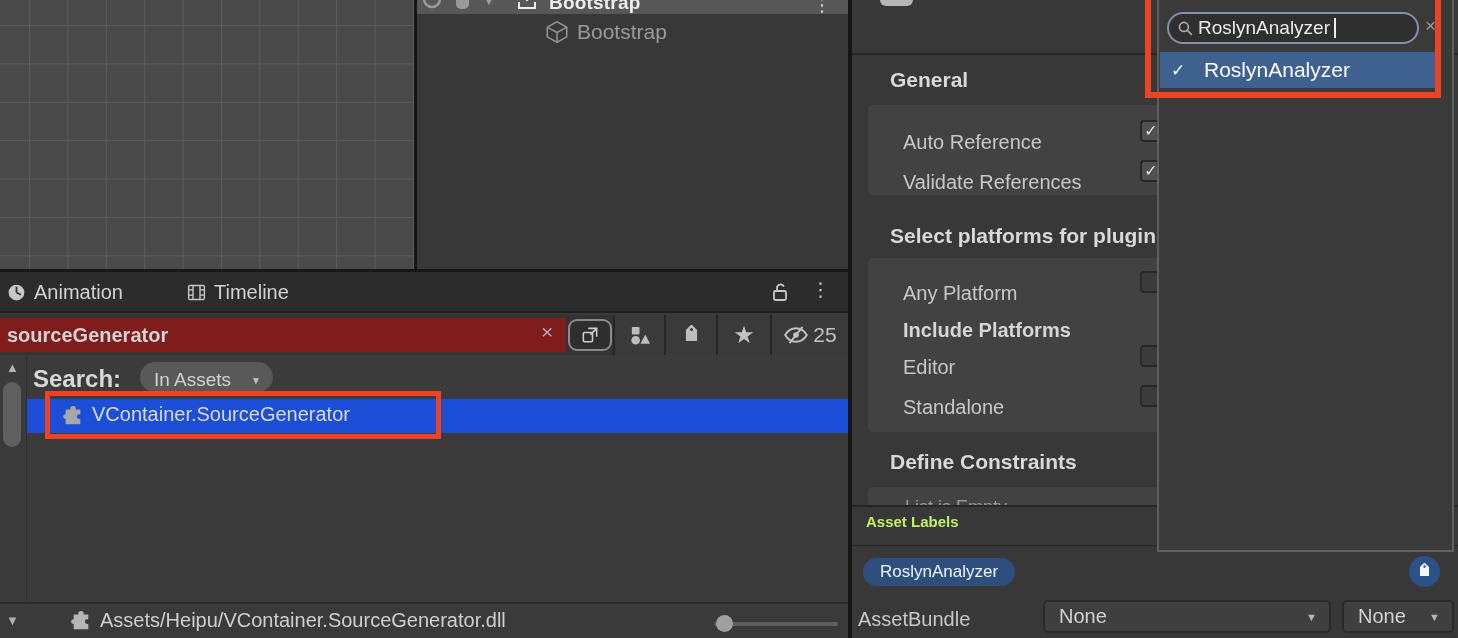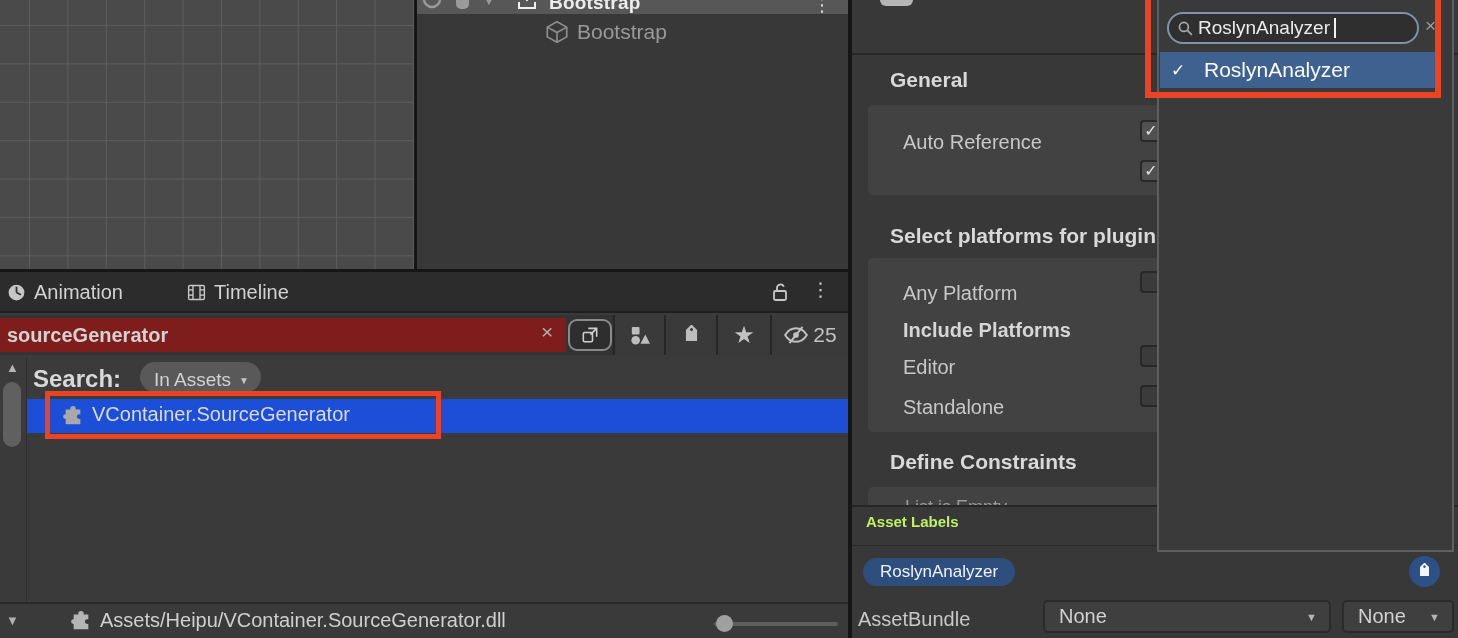--- a/index.html
+++ b/index.html
@@ -42,21 +42,21 @@
   .tbtn { position:absolute; top:0; height:40px; background:#3a3a3a; border-left:2px solid #262626;
     display:flex; align-items:center; justify-content:center; }
   #btn-type { left:613px; width:51px; }
   #btn-label { left:664px; width:52px; }
   #btn-fav { left:716px; width:54px; font-size:24px; color:#c2c2c2; }
   #btn-hidden { left:770px; width:78px; gap:4px; font-size:21px; color:#c2c2c2; }
 
   #scope-row { position:absolute; left:0; top:85px; width:100%; height:42px; background:#3b3b3b; }
   #scope-lbl { position:absolute; left:33px; top:8px; font-size:24px; font-weight:bold; color:#d8d8d8; }
   #scope-pill { position:absolute; left:140px; top:5px; height:30px; padding:6px 12px 0 14px; background:#595959; border-radius:15px;
-    display:flex; align-items:center; gap:8px; font-size:19px; color:#d2d2d2; }
+    display:flex; align-items:center; gap:20px; font-size:19px; color:#d2d2d2; }
   #scope-pill .tri { font-size:10px; color:#c4c4c4; }
 
   #result-row { position:absolute; left:27px; top:127px; width:821px; height:34px; background:#1d4ed8; }
   #result-row svg { position:absolute; left:35px; top:6px; }
   #result-row .lbl { position:absolute; left:65px; top:4px; font-size:20px; color:#dadada; }
 
   #vscroll-up { position:absolute; left:6px; top:88px; font-size:13px; color:#b5b5b5; }
   #vscroll-thumb { position:absolute; left:3px; top:110px; width:18px; height:65px; background:#606060; border-radius:9px; }
   #vscroll-line { position:absolute; left:26px; top:85px; width:1px; height:245px; background:#2f2f2f; }
 
@@ -252,20 +252,21 @@
 
     <div class="sec-h" style="top:68px">General</div>
     <div class="group" id="box-general">
       <div class="g-row" style="top:15px">
         <span class="lbl">Auto Reference</span>
         <span class="cb checked">
             <span>✓</span>
           </span>
       </div>
       <div class="g-row" style="top:55px">
+        <span class="lbl">Validate References</span>
         <span class="cb checked">
             <span>✓</span>
           </span>
       </div>
     </div>
 
     <div class="sec-h" style="top:224px">Select platforms for plugin</div>
     <div class="group" id="box-platforms">
       <div class="g-row" style="top:13px">
         <span class="lbl">Any Platform</span>

